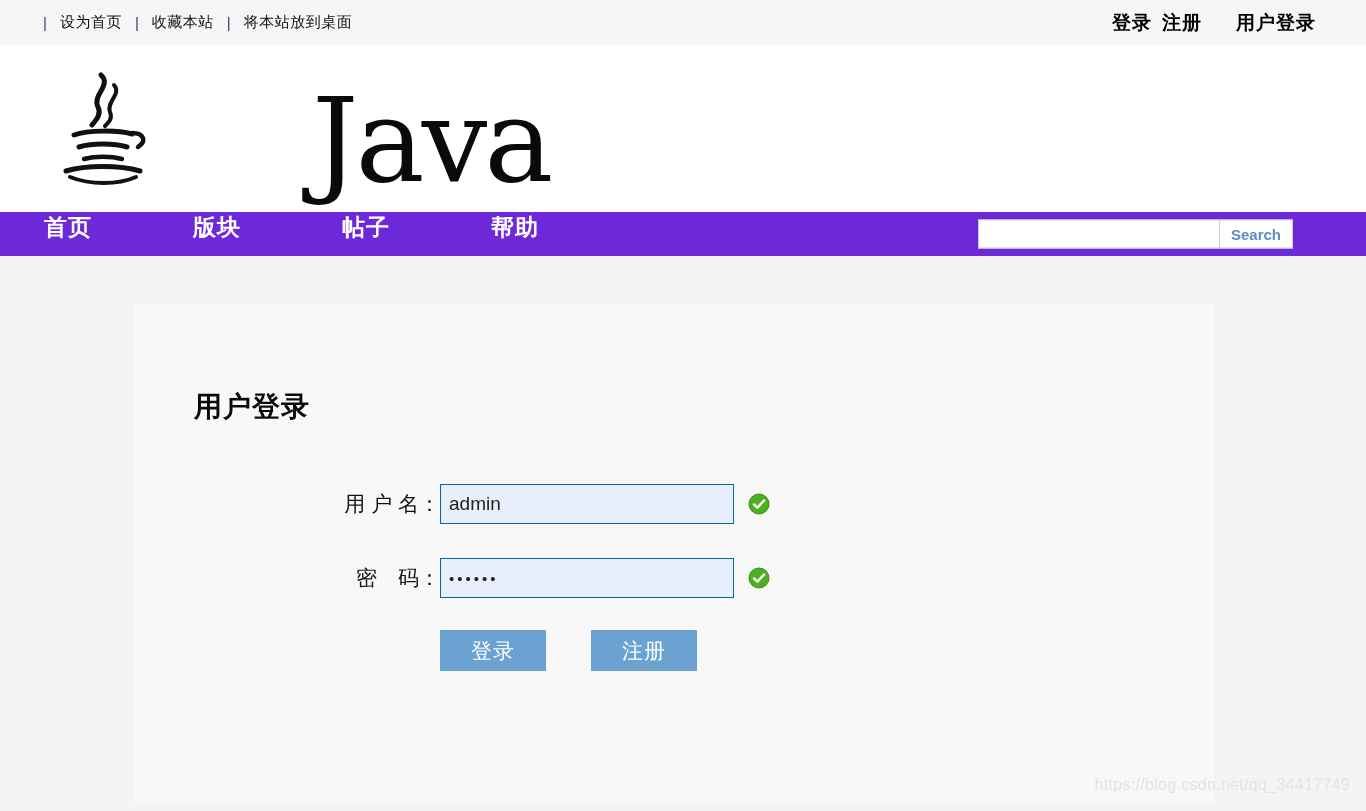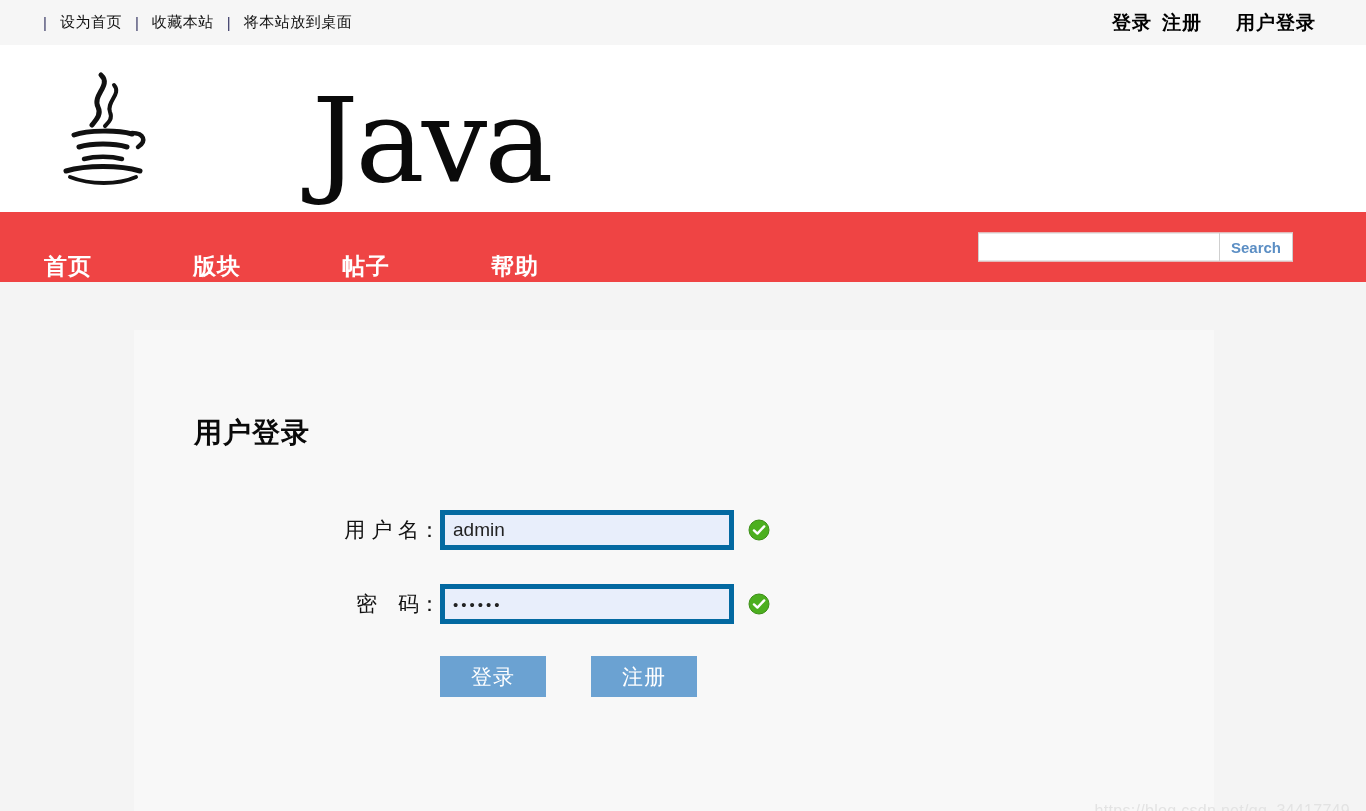--- a/index.html
+++ b/index.html
@@ -80,24 +80,24 @@
     font-style: italic;
     font-weight: bold;
     font-size: 21px;
     color: #5b8ec4;
     letter-spacing: .6px;
     white-space: nowrap;
   }
 
   
   .nav {
-    height: 70px;
-    background: #ef4444;
-    display: flex;
-    align-items: flex-end;
+    height: 44px;
+    background: #6d28d9;
+    display: flex;
+    align-items: flex-start;
     position: relative;
   }
   .nav-items { display: flex; align-items: center; padding-left: 44px; }
   .nav-item {
     color: #ffffff;
     font-size: 23px;
     font-weight: bold;
     text-decoration: none;
     letter-spacing: 1px;
     width: 149px;
@@ -169,21 +169,21 @@
   .form-label {
     width: 306px;
     text-align: right;
     font-size: 21px;
     color: #111;
     white-space: pre;
   }
   .form-input {
     width: 294px;
     height: 40px;
-    border: 5px solid #0369a1;
+    border: 1px solid #0369a1;
     background: #e8eefb;
     font-size: 19px;
     color: #222;
     padding: 0 8px;
     outline: none;
     font-family: "Liberation Sans", sans-serif;
   }
   .form-input.pw {
     font-size: 15px;
     letter-spacing: 3px;

